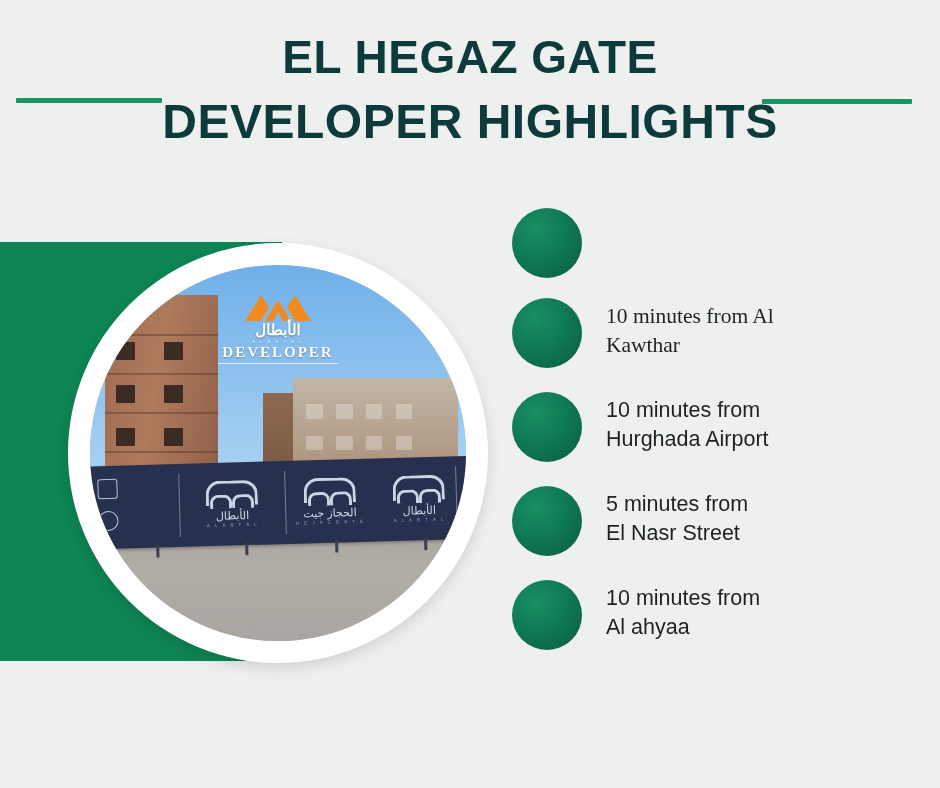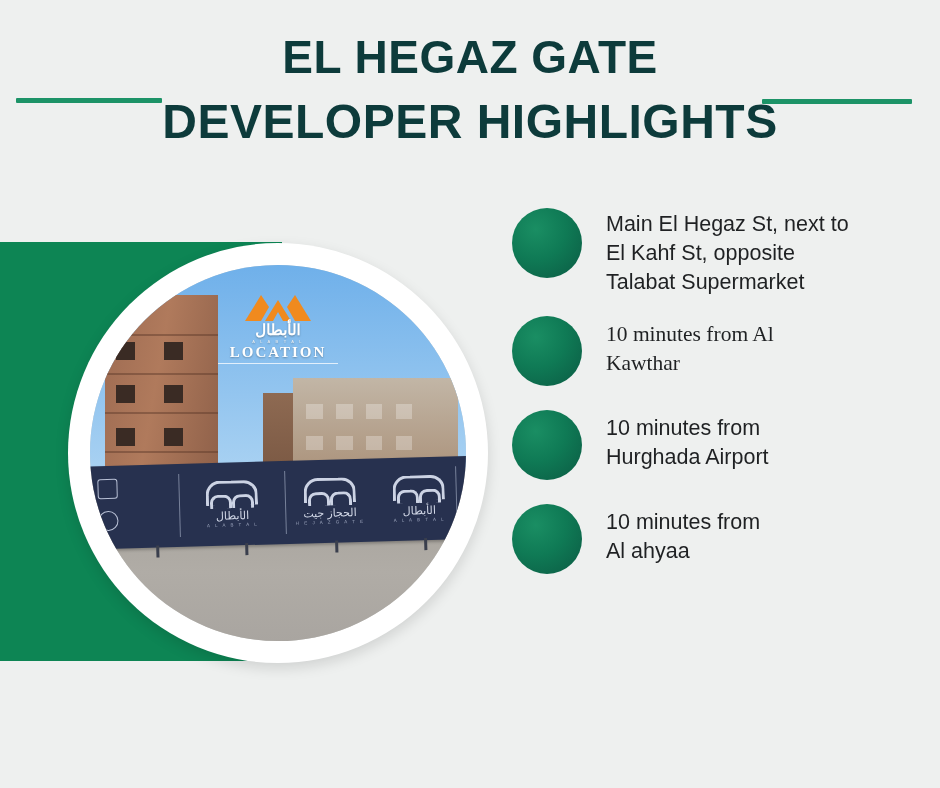--- a/index.html
+++ b/index.html
@@ -373,48 +373,50 @@
       </div>
 
       <div class="watermark">
         <svg class="wm-mark" viewBox="0 0 70 30">
           <polygon points="2,30 18,4 26,16 18,30" fill="#f08a1e"></polygon>
           <polygon points="22,30 35,9 48,30 40,30 35,21 30,30" fill="#f08a1e"></polygon>
           <polygon points="44,16 52,4 68,30 52,30" fill="#f08a1e"></polygon>
         </svg>
         <div class="wm-ar">الأبطال</div>
         <div class="wm-tiny">A L   A B T A L</div>
-        <div class="wm-dev">LOCATION</div>
+        <div class="wm-dev">DEVELOPER</div>
         <div class="wm-underline"></div>
       </div>
 
     </div>
   </div>
 
   <div class="bullets">
 
     <div class="bullet-row r1">
       <div class="bullet-dot"></div>
-      <div class="bullet-text">Main El Hegaz St, next to
-El Kahf St, opposite
-Talabat Supermarket</div>
     </div>
 
     <div class="bullet-row r2">
       <div class="bullet-dot"></div>
       <div class="bullet-text">10 minutes from Al
 Kawthar</div>
     </div>
 
     <div class="bullet-row r3">
       <div class="bullet-dot"></div>
       <div class="bullet-text">10 minutes from
 Hurghada Airport</div>
     </div>
 
+    <div class="bullet-row r4">
+      <div class="bullet-dot"></div>
+      <div class="bullet-text">5 minutes from
+El Nasr Street</div>
+    </div>
 
     <div class="bullet-row r5">
       <div class="bullet-dot"></div>
       <div class="bullet-text">10  minutes from
 Al ahyaa</div>
     </div>
 
   </div>
 
 </div>

